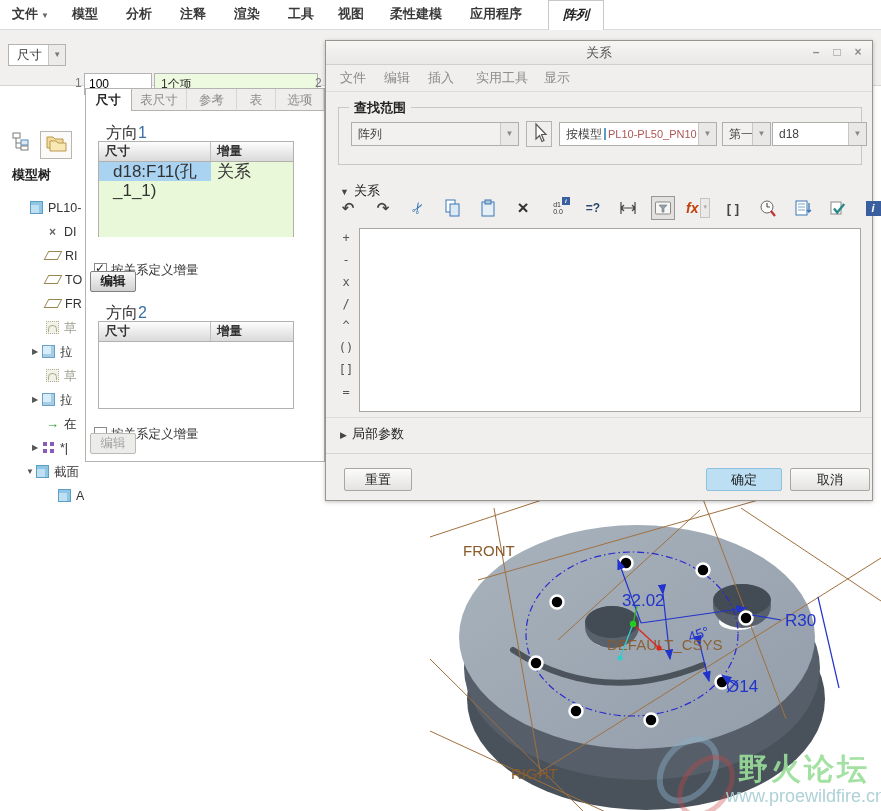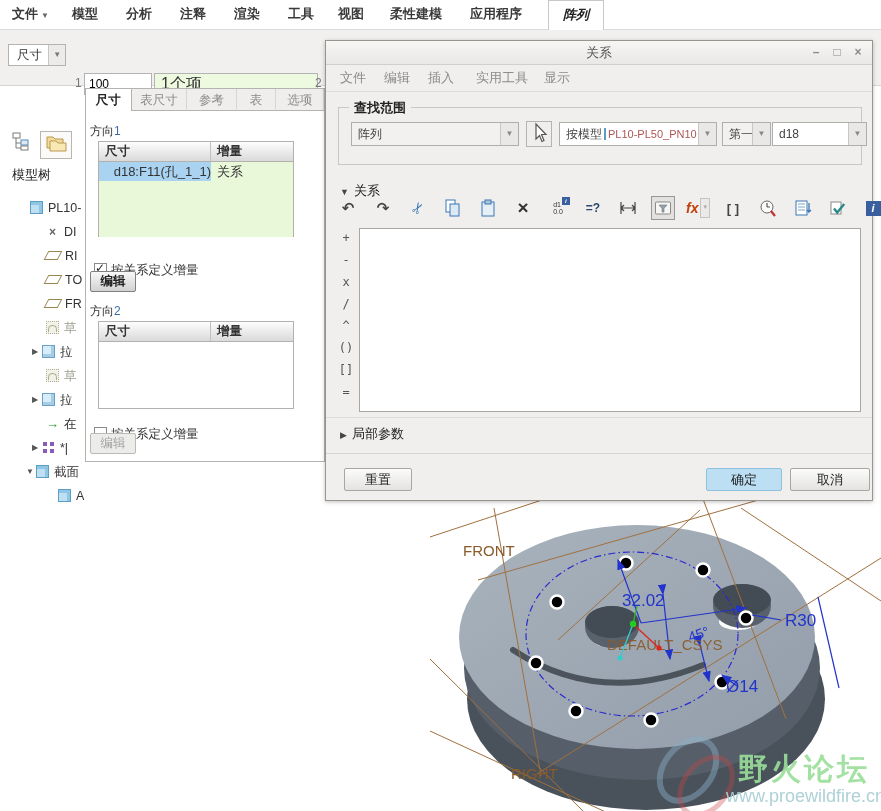--- a/index.html
+++ b/index.html
@@ -13,27 +13,27 @@
   #tab-active{position:absolute;top:0;height:29px;line-height:28px;padding:0 14px;background:#fff;
     border:1px solid #c9c8c6;border-bottom:none;font-style:italic;font-weight:bold;color:#222;z-index:5;}
 
   
   #ribbon{position:absolute;left:0;top:29px;width:881px;height:56px;background:#f1f0ee;border-bottom:1px solid #d6d5d3;z-index:3;}
   .combo{position:absolute;display:flex;background:#fff;border:1px solid #b3b3b3;height:22px;box-sizing:border-box;}
   .combo .txt{padding:0 8px;line-height:20px;font-size:12.5px;color:#333;white-space:nowrap;overflow:hidden;}
   .combo .arrow{width:17px;border-left:1px solid #c6c6c6;background:#ecebea;color:#777;font-size:8px;line-height:20px;text-align:center;}
   .dash-num{position:absolute;color:#777;font-size:12px;top:47px;}
   #dash-count-input{position:absolute;left:84px;top:44px;width:58px;height:20px;border:1px solid #b3b3b3;font-size:12px;padding:0 4px;font-family:inherit;}
-  #dash-items{position:absolute;left:154px;top:44px;width:150px;height:20px;background:#eefadf;border:1px solid #b3b3b3;line-height:20px;padding:0 6px;font-size:16px;color:#333;}
+  #dash-items{position:absolute;left:154px;top:44px;width:150px;height:20px;background:#eefadf;border:1px solid #b3b3b3;line-height:20px;padding:0 6px;font-size:12px;color:#333;}
 
   
   #modeltree{position:absolute;left:0;top:85px;width:310px;height:430px;background:#fff;z-index:2;}
   .tree-tab{position:absolute;width:32px;height:28px;box-sizing:border-box;text-align:center;}
   #tree-tab2{border:1px solid #b8b6b2;background:#fbfaf8;}
-  #mt-title{position:absolute;left:12px;top:81px;font-weight:normal;color:#222;font-size:13px;}
+  #mt-title{position:absolute;left:12px;top:81px;font-weight:bold;color:#222;font-size:13px;}
   .tree-row{position:absolute;left:0;height:24px;line-height:24px;white-space:nowrap;font-size:12.5px;color:#333;padding-left:24px;}
   .tree-row .lbl{margin-left:5px;vertical-align:middle;}
   .tree-row .gray{color:#9aa090;}
   .expander{display:inline-block;width:10px;font-size:8px;color:#555;vertical-align:middle;}
   .ic{display:inline-block;vertical-align:middle;}
   .i-cube{width:11px;height:11px;background:#bfe0f3;border:1px solid #5a9ec6;box-shadow:inset -3px 3px 0 #8fc6e4;}
   .i-plane{width:12px;height:7px;border:1px solid #9a854f;transform:skewX(-28deg);background:transparent;}
   .i-csys{color:#666;font-weight:bold;font-size:12px;width:13px;text-align:center;}
   .i-sketch{position:relative;width:11px;height:11px;background:#f2f1ea;border:1px dotted #b6ae90;}
   .i-sketch:after{content:"";position:absolute;left:1px;top:3px;width:7px;height:6px;border:1px solid #a8b086;border-bottom:none;border-radius:7px 7px 0 0;}
@@ -43,27 +43,27 @@
      linear-gradient(#8a5ab8,#8a5ab8) 0 0/4px 4px no-repeat,
      linear-gradient(#8a5ab8,#8a5ab8) 7px 0/4px 4px no-repeat,
      linear-gradient(#8a5ab8,#8a5ab8) 0 7px/4px 4px no-repeat,
      linear-gradient(#8a5ab8,#8a5ab8) 7px 7px/4px 4px no-repeat,#fff;}
 
   
   #panel{position:absolute;left:85px;top:88px;width:240px;height:374px;background:#fff;border:1px solid #b5b3af;box-sizing:border-box;z-index:3;}
   #panel-tabs{position:absolute;left:0;top:0;right:0;height:23px;display:flex;}
   .ptab{height:22px;line-height:22px;text-align:center;font-size:12.5px;color:#8a8a88;background:#efeeec;border-bottom:1px solid #b5b3af;border-right:1px solid #d8d6d2;box-sizing:border-box;}
   .ptab.active{background:#fff;color:#222;font-weight:bold;border-bottom:none;border-right:1px solid #b5b3af;}
-  .dir-label{position:absolute;left:4px;font-size:12px;color:#333;}
+  .dir-label{position:absolute;left:20px;font-size:16px;color:#333;}
   .dir-label b{color:#3a6ea5;font-weight:normal;}
   .ptable{position:absolute;left:12px;width:196px;border:1px solid #b3b1ad;box-sizing:border-box;}
   .ptable .hd{display:flex;height:19px;background:linear-gradient(#fdfdfd,#dadada);border-bottom:1px solid #b3b1ad;font-weight:bold;font-size:12.5px;}
   .ptable .hd div{line-height:18px;padding-left:6px;box-sizing:border-box;}
   .ptable .c1{width:112px;border-right:1px solid #c2c0bc;}
-  .ptable .bd{font-size:13px;text-align:right;}
+  .ptable .bd{font-size:17px;}
   .rowflex{display:flex;height:19px;line-height:19px;}
   .selcell{background:#a9d3f1;padding-left:14px;width:112px;box-sizing:border-box;}
   .ckrow{position:absolute;left:8px;font-size:12.5px;color:#333;height:14px;line-height:14px;margin-top:12px;}
   .ckbox{display:inline-block;width:11px;height:11px;border:1px solid #8a8a8a;background:#fff;vertical-align:-2px;margin-right:4px;position:relative;}
   .ckbox.checked:after{content:"✓";position:absolute;left:0px;top:-3px;font-size:12px;font-weight:bold;color:#222;}
   .btn{display:inline-block;text-align:center;background:linear-gradient(#f8f8f8,#d2d2d2);border:1px solid #808080;border-radius:2px;font-size:12.5px;color:#222;}
   .btn.bold{font-weight:bold;}
   .btn.disabled{color:#a3a3a1;background:#ececea;border-color:#bcbab6;}
 
   

